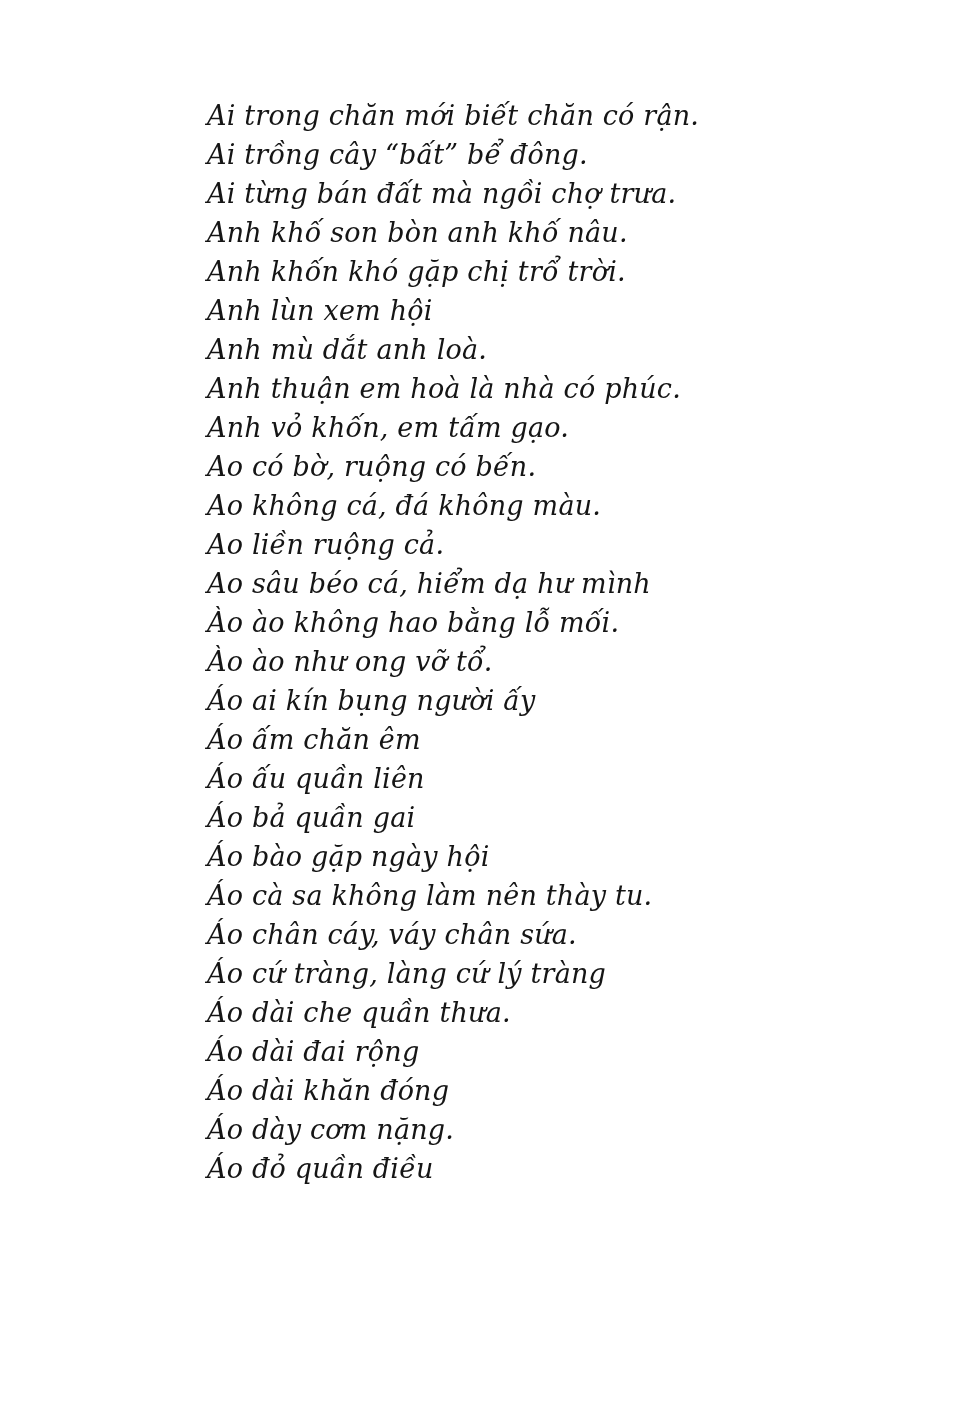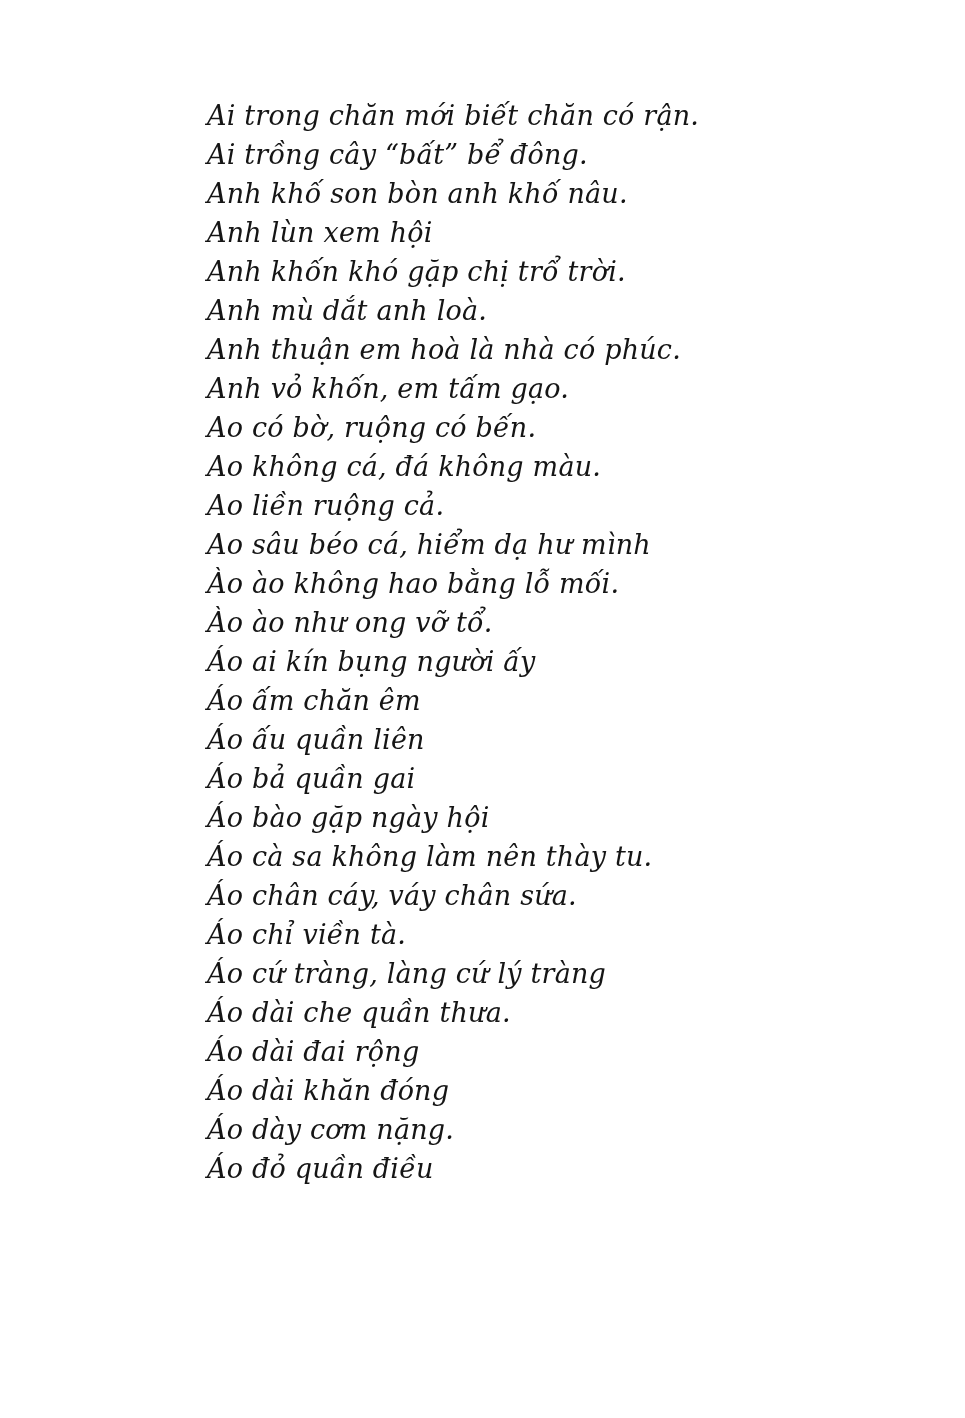--- a/index.html
+++ b/index.html
@@ -40,40 +40,40 @@
   }
 </style>
 </head>
 <body>
 
 <div class="page">
 
   <div class="proverbs">
       <div class="line">Ai trong chăn mới biết chăn có rận.</div>
       <div class="line">Ai trồng cây “bất” bể đông.</div>
+      <div class="line">Ai từng bán đất mà ngồi chợ trưa.</div>
       <div class="line">Anh khố son bòn anh khố nâu.</div>
+      <div class="line">Anh khốn khó gặp chị trổ trời.</div>
       <div class="line">Anh lùn xem hội</div>
-      <div class="line">Anh khốn khó gặp chị trổ trời.</div>
       <div class="line">Anh mù dắt anh loà.</div>
       <div class="line">Anh thuận em hoà là nhà có phúc.</div>
       <div class="line">Anh vỏ khốn, em tấm gạo.</div>
       <div class="line">Ao có bờ, ruộng có bến.</div>
       <div class="line">Ao không cá, đá không màu.</div>
       <div class="line">Ao liền ruộng cả.</div>
       <div class="line">Ao sâu béo cá, hiểm dạ hư mình</div>
       <div class="line">Ào ào không hao bằng lỗ mối.</div>
       <div class="line">Ào ào như ong vỡ tổ.</div>
       <div class="line">Áo ai kín bụng người ấy</div>
       <div class="line">Áo ấm chăn êm</div>
       <div class="line">Áo ấu quần liên</div>
       <div class="line">Áo bả quần gai</div>
       <div class="line">Áo bào gặp ngày hội</div>
       <div class="line">Áo cà sa không làm nên thày tu.</div>
       <div class="line">Áo chân cáy, váy chân sứa.</div>
-      <div class="line">Áo chỉ viền tà.</div>
       <div class="line">Áo cứ tràng, làng cứ lý tràng</div>
       <div class="line">Áo dài che quần thưa.</div>
       <div class="line">Áo dài đai rộng</div>
       <div class="line">Áo dài khăn đóng</div>
       <div class="line">Áo dày cơm nặng.</div>
       <div class="line">Áo đỏ quần điều</div>
     </div>
 
   <div class="footer-ornament">
     <svg width="290" height="100" viewBox="0 0 290 100" xmlns="http://www.w3.org/2000/svg">

